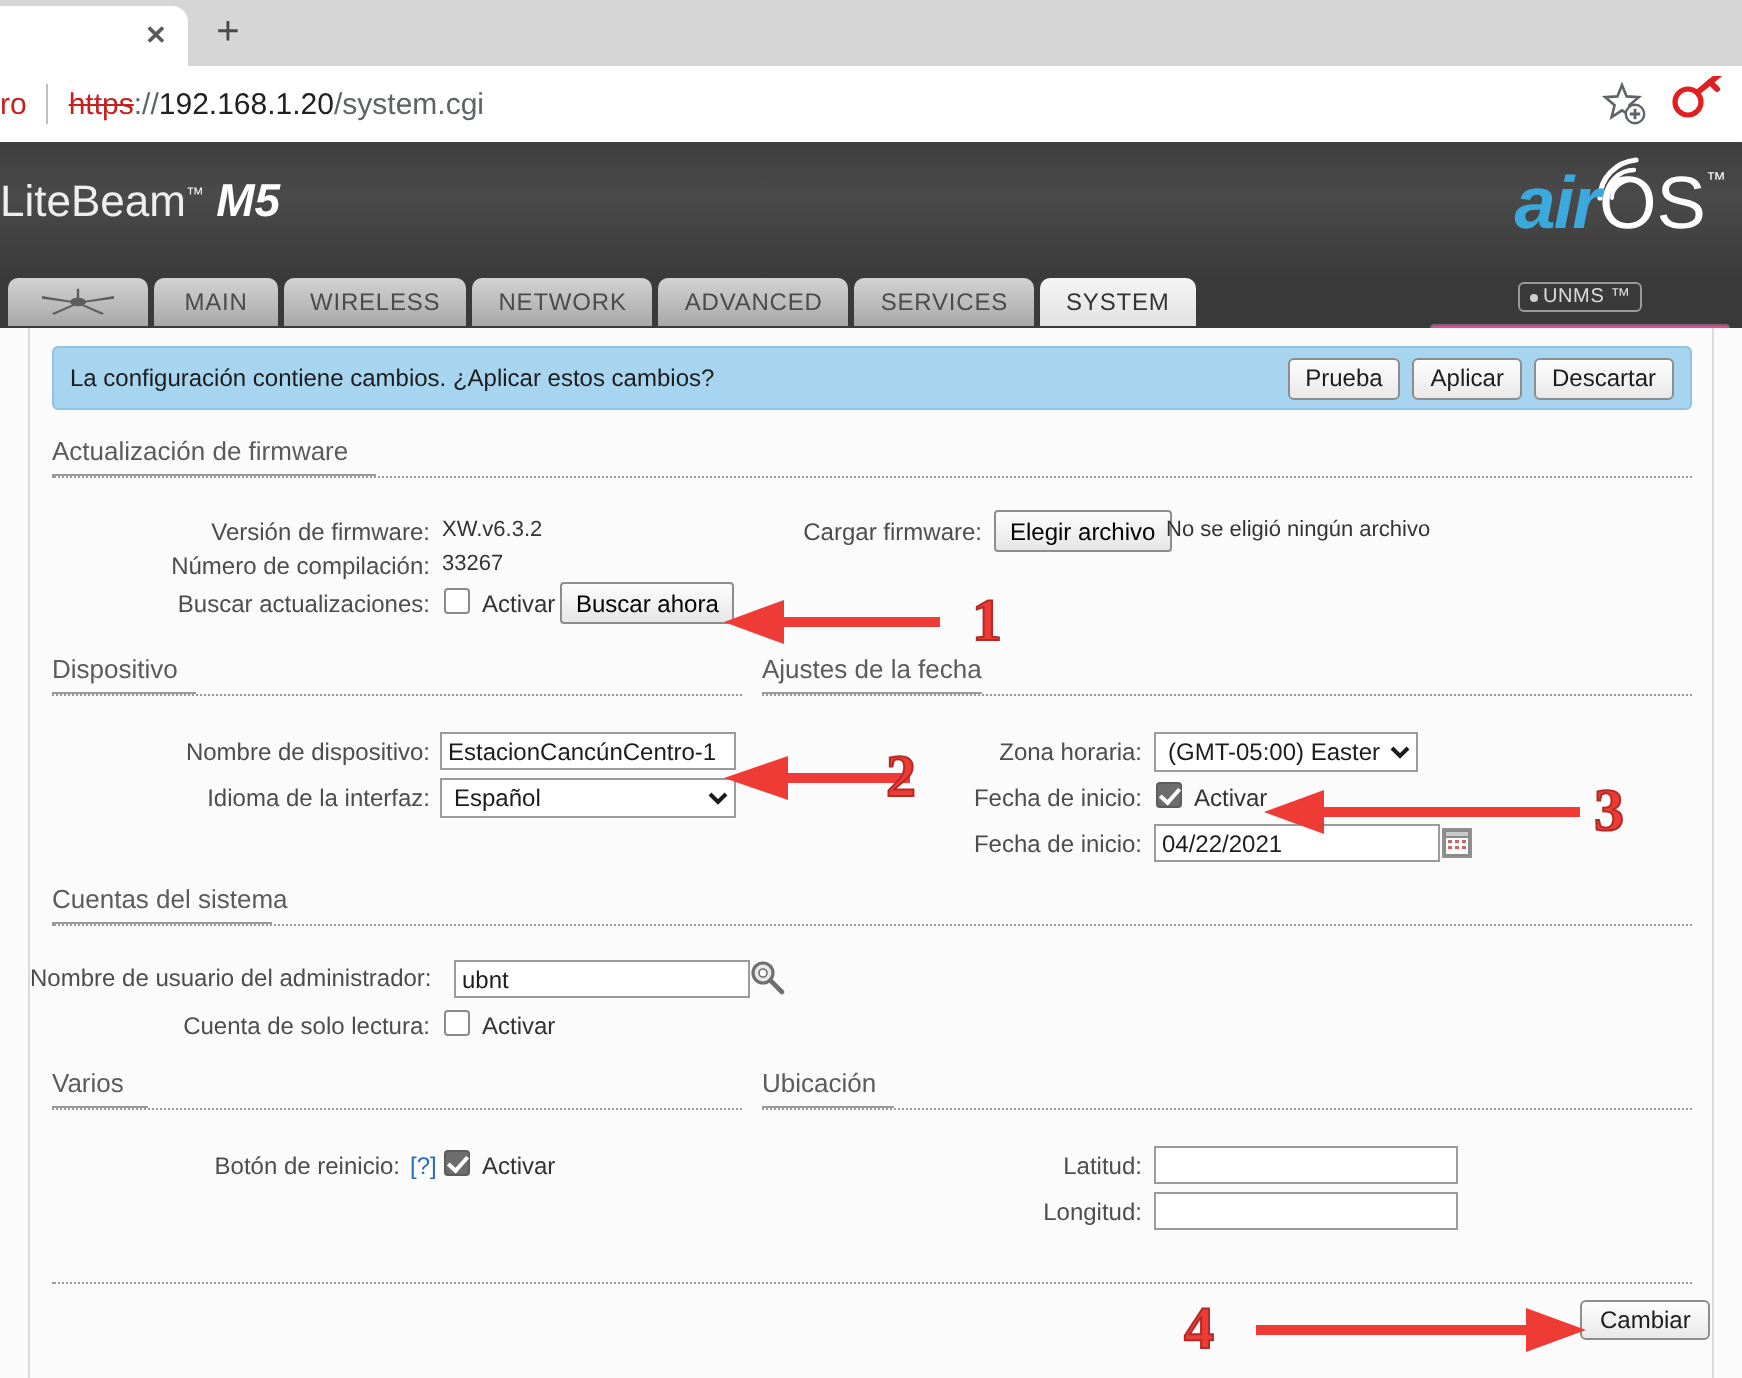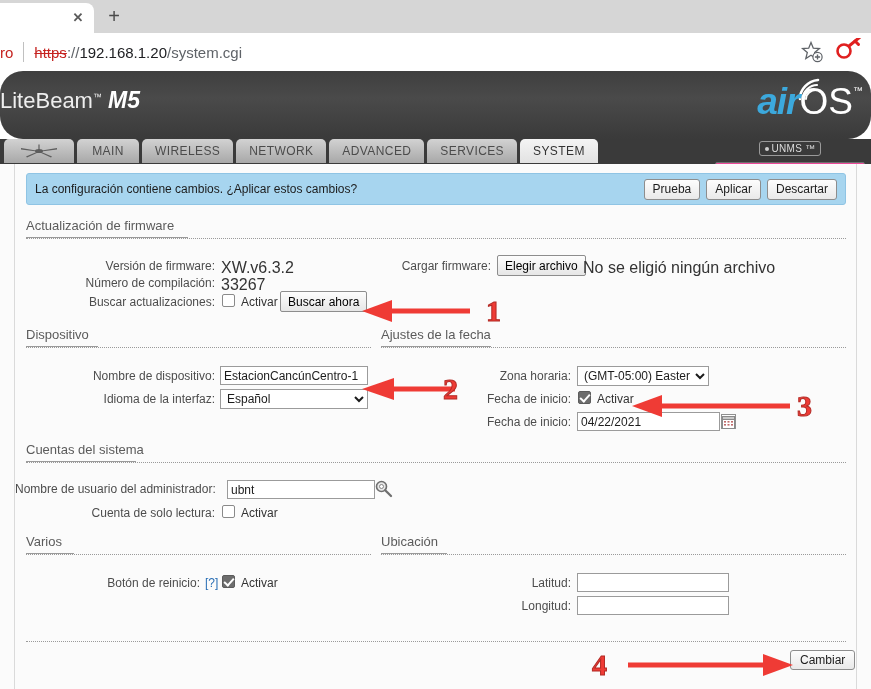--- a/index.html
+++ b/index.html
@@ -66,21 +66,20 @@
   .key-icon { width: 34px; height: 28px; cursor: pointer; margin-left: 8px; }
 
   
   .airos {
     position: absolute; left: 0; top: 71px; width: 871px; height: 618px;
     background: #ffffff;
   }
   .airos-header {
     position: relative; width: 871px; height: 68px;
     background: linear-gradient(to bottom, #3f3f3f 0%, #4a4a4a 40%, #3a3a3a 100%);
-    border-radius: 23px;
   }
   .product-name {
     position: absolute; left: 0px; top: 16px;
     font-size: 22px; color: #eeeeee; letter-spacing: 0px;
     white-space: nowrap;
   }
   .product-name .tm { font-size: 9px; vertical-align: 8px; }
   .product-name .model {
     font-style: italic; font-weight: bold; color: #ffffff; font-size: 23px;
   }
@@ -183,21 +182,21 @@
   }
   .solid-rule {
     position: absolute; border-bottom: 1px solid #9a9a9a; height: 0;
   }
 
   .row-label {
     position: absolute; font-size: 12px; color: #4d4d4d;
     text-align: right; white-space: nowrap;
   }
   .row-value {
-    position: absolute; font-size: 16px; color: #333; white-space: nowrap;
+    position: absolute; font-size: 11px; color: #333; white-space: nowrap;
   }
   .tinput {
     position: absolute; height: 19px;
     border: 1px solid #9b9b9b; background: #ffffff;
     font-size: 12px; color: #1c1c1c; padding: 0 3px;
     font-family: "Liberation Sans", sans-serif;
   }
   .tselect {
     position: absolute; height: 20px;
     border: 1px solid #9b9b9b; background: #ffffff;

